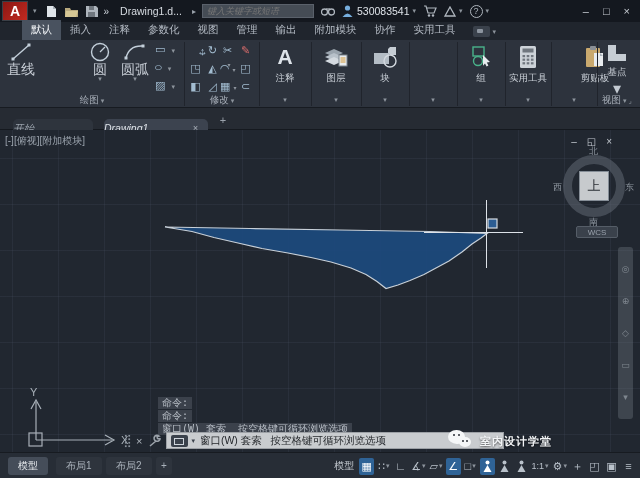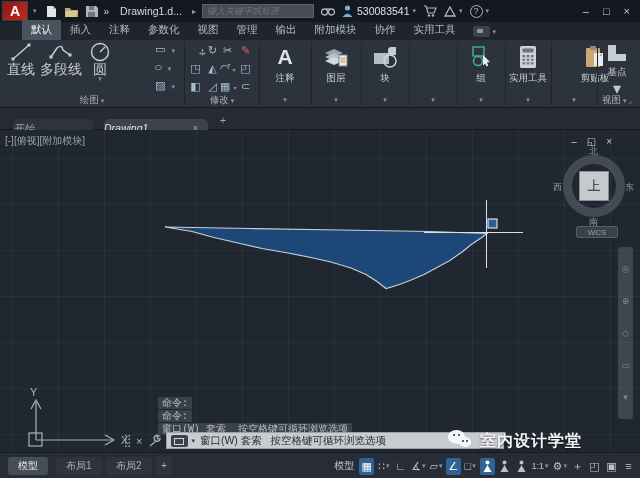--- a/index.html
+++ b/index.html
@@ -88,21 +88,21 @@
   #cmd-chip { width:17px; height:12px; background:#3a414b; border-radius:2px; position:relative; margin-right:3px; }
   #cmd-chip::after { content:""; position:absolute; left:3px; top:3px; width:8px; height:5px; border:1px solid #cfd5dc; }
   #cmd-chip-caret { font-size:7px; color:#3a414b; margin-right:5px; }
   #cmd-text { font-size:10.5px; color:#26292d; white-space:pre; }
   
   #watermark { position:absolute; left:448px; top:300px; display:flex; align-items:center; }
   #wechat-icon { position:relative; width:26px; height:22px; margin-right:6px; }
   #wechat-icon .b1 { position:absolute; left:0; top:0; width:17px; height:14px; background:#f5f7f8; border-radius:50% 50% 46% 54%; }
   #wechat-icon .b2 { position:absolute; left:11px; top:7px; width:12px; height:10px; background:#f5f7f8; border-radius:50%; }
   #wechat-icon .e { position:absolute; width:2px; height:2px; background:#2a2f37; border-radius:50%; }
-  #watermark-text { font-size:16px; font-weight:bold; color:#f2f4f6; letter-spacing:1px; text-shadow:0 1px 2px rgba(0,0,0,0.6); }
+  #watermark-text { font-size:11px; font-weight:bold; color:#f2f4f6; letter-spacing:1px; text-shadow:0 1px 2px rgba(0,0,0,0.6); }
 
   
   #statusbar { position:absolute; left:0; top:452px; width:640px; height:26px; background:#272d36; border-top:1px solid #171b21; }
   .stab { position:absolute; top:4px; height:18px; border-radius:3px; font-size:10px; line-height:18px; padding:0 10px; color:#a9b1ba; background:#2e343d; }
   #stab-model { left:8px; background:#454d59; color:#e8ebee; }
   #stab-l1 { left:56px; } #stab-l2 { left:106px; }
   #stab-new { left:156px; padding:0 5px; background:#2e343d; }
   #status-right { position:absolute; right:4px; top:0; height:26px; display:flex; align-items:center; gap:2px; }
   .sic { min-width:15px; height:17px; display:flex; align-items:center; justify-content:center; color:#b9c1ca; font-size:11px; border-radius:2px; padding:0 1px; }
   .sic.active { background:#2f6396; color:#fff; }
@@ -197,38 +197,39 @@
   <div class="tool" style="left:4px; width:34px;">
     <div class="t-ic">
         <svg width="22" height="20" viewBox="0 0 22 20">
           <line x1="3" y1="17" x2="19" y2="3" stroke="#c3cfda" stroke-width="1.4"></line>
           <rect x="1.5" y="15.5" width="3" height="3" fill="#c3cfda"></rect>
           <rect x="17.5" y="1.5" width="3" height="3" fill="#c3cfda"></rect>
         </svg>
       </div>
     <div class="t-lb">直线</div>
   </div>
-  <div class="tool" style="left:40px; width:42px;">
-    <div class="t-ic">
-        <svg width="24" height="20" viewBox="0 0 24 20">
-          <path d="M2,15 L8,6 Q13,2 14,8 L21,13" fill="none" stroke="#c3cfda" stroke-width="1.4"></path>
-          <rect x="0.5" y="13.5" width="3" height="3" fill="#c3cfda"></rect>
-          <rect x="19.5" y="11.5" width="3" height="3" fill="#c3cfda"></rect>
-        </svg>
-      </div>
-    <div class="t-lb">多段线</div>
-  </div>
   <div class="tool" style="left:86px; width:28px;">
     <div class="t-ic">
         <svg width="22" height="22" viewBox="0 0 22 22">
           <circle cx="11" cy="11" r="8.5" fill="none" stroke="#c3cfda" stroke-width="1.4"></circle>
           <line x1="11" y1="11" x2="16" y2="6" stroke="#c3cfda" stroke-width="1.2"></line>
         </svg>
       </div>
     <div class="t-lb">圆</div>
+    <div class="t-ca">▾</div>
+  </div>
+  <div class="tool" style="left:118px; width:34px;">
+    <div class="t-ic">
+        <svg width="24" height="20" viewBox="0 0 24 20">
+          <path d="M3,16 Q6,3 20,4" fill="none" stroke="#c3cfda" stroke-width="1.4"></path>
+          <rect x="1.5" y="14.5" width="3" height="3" fill="#c3cfda"></rect>
+          <rect x="18.5" y="2.5" width="3" height="3" fill="#c3cfda"></rect>
+        </svg>
+      </div>
+    <div class="t-lb">圆弧</div>
     <div class="t-ca">▾</div>
   </div>
   <span class="mini" style="left:155px; top:3px;">▭ <span class="caret">▾</span></span>
   <span class="mini" style="left:155px; top:21px;"><span style="display:inline-block;transform:scaleX(1.35);">○</span> <span class="caret">▾</span></span>
   <span class="mini" style="left:155px; top:39px;">▨ <span class="caret">▾</span></span>
   <div class="panel-label" style="left:0; width:184px;"><span>绘图</span><span class="caret">▾</span></div>
   <div class="vsep" style="left:184px;"></div>
 
   <span class="mglyph" style="left:188px; top:4px;"><span class="movewrap"><span>↔</span><span>↕</span></span></span>
   <span class="mglyph" style="left:205px; top:4px;">↻</span>

